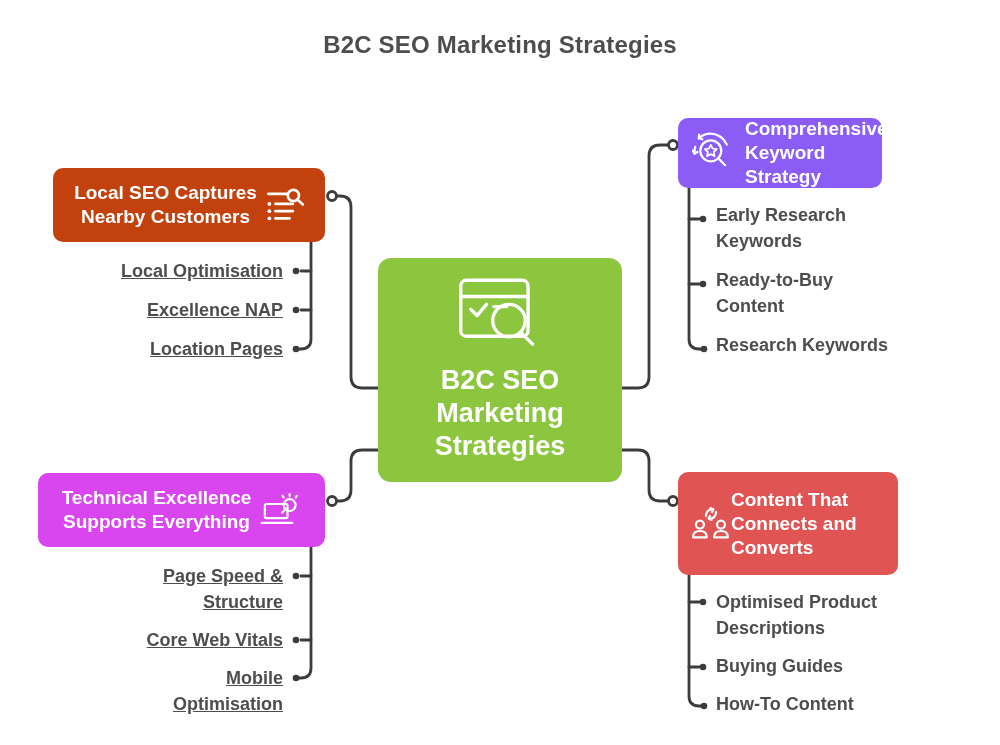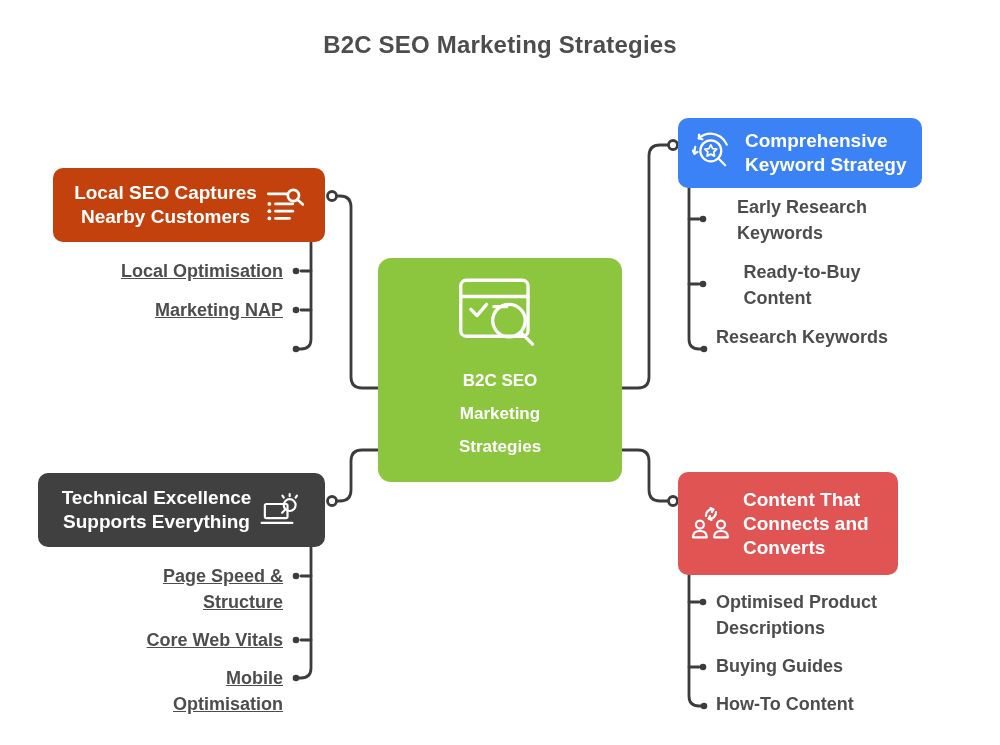--- a/index.html
+++ b/index.html
@@ -13,21 +13,21 @@
   }
   .wires{ position:absolute; left:0; top:0; pointer-events:none; }
   .node{
     position:absolute; border-radius:10px; color:#fff;
     display:flex; align-items:center; justify-content:center;
     box-sizing:border-box;
   }
   .node .label{ white-space:pre-line; }
   .branch-label{ font-size:19px; line-height:24px; }
   .center-node{ flex-direction:column; border-radius:13px; }
-  .center-label{ font-size:17px; line-height:33px; text-align:center; margin-top:12px; }
+  .center-label{ font-size:27px; line-height:33px; text-align:center; margin-top:12px; }
   .items{
     position:absolute; display:flex; flex-direction:column;
     font-size:18px; line-height:26px;
   }
   .items .item{ white-space:pre-line; }
   .items.right-align{ align-items:flex-end; text-align:right;text-decoration:underline; }
   .items.left-align{ align-items:flex-start; text-align:left; }
   .gap13{ gap:13px; } .gap12{ gap:12px; }
   svg.icon{ flex:0 0 auto; display:block; }
 </style>
@@ -106,74 +106,75 @@
       <path d="M28 10 L33 14.5"></path>
       <circle cx="3" cy="14" r="1.7" fill="#fff" stroke="none"></circle>
       <circle cx="3" cy="20.5" r="1.7" fill="#fff" stroke="none"></circle>
       <circle cx="3" cy="27" r="1.7" fill="#fff" stroke="none"></circle>
       <path d="M8.5 14 L24 14"></path>
         <path d="M8.5 20.5 L24 20.5"></path>
         <path d="M8.5 27 L21 27"></path>
     </svg>
   </div>
 
-  <div class="node" style="left: 678px; top: 118px; width: 244px; height: 70px; gap: 11px; padding: 0px 8px 0px 14px; justify-content: flex-start; background-color: #3b82f6;">
+  <div class="node" style="left: 678px; top: 118px; width: 204px; height: 70px; gap: 11px; padding: 0px 8px 0px 14px; justify-content: flex-start; background-color: #8b5cf6;">
     <svg class="icon" width="42" height="42" viewBox="0 0 38 38" fill="none" stroke="#fff" stroke-width="2" stroke-linecap="round" stroke-linejoin="round">
       <circle cx="17" cy="17" r="9.5"></circle>
       <path stroke-width="1.6" d="M17 11.6 L18.7 15 L22.4 15.5 L19.7 18.1 L20.4 21.8 L17 20 L13.6 21.8 L14.3 18.1 L11.6 15.5 L15.3 15 Z"></path>
       <path d="M24 24 L30 30"></path>
       <path d="M31.5 11.5 A16 16 0 0 0 17 1.5 A16 16 0 0 0 6.2 5.7"></path>
       <path d="M6.2 5.7 L6.4 2.4"></path>
         <path d="M6.2 5.7 L9.4 6.6"></path>
       <path d="M2.9 13.5 A16.5 16.5 0 0 0 2.3 19.5"></path>
       <path d="M2.3 19.5 L0.7 16.9"></path>
         <path d="M2.3 19.5 L5 18.1"></path>
     </svg>
     <div class="label branch-label">Comprehensive
 Keyword Strategy</div>
   </div>
 
-  <div class="node" style="left: 38px; top: 473px; width: 287px; height: 74px; gap: 9px; padding: 0px 8px; background-color: #404040;">
+  <div class="node" style="left: 38px; top: 473px; width: 287px; height: 74px; gap: 9px; padding: 0px 8px; background-color: #d946ef;">
     <div class="label branch-label" style="text-align:center;">Technical Excellence
 Supports Everything</div>
     <svg class="icon" width="41" height="35" viewBox="0 0 38 32" fill="none" stroke="#fff" stroke-width="2" stroke-linecap="round" stroke-linejoin="round">
       <rect x="4.5" y="10" width="21" height="13" rx="1.5"></rect>
       <path d="M1.5 27.5 L30 27.5"></path>
       <circle cx="27.5" cy="11" r="5.5"></circle>
       <path d="M23.6 14.9 L20.5 18"></path>
       <path d="M22 4 L20.8 2.2"></path>
         <path d="M27.5 2.8 L27.5 0.8"></path>
         <path d="M33 4 L34.2 2.2"></path>
     </svg>
   </div>
 
-  <div class="node" style="left: 678px; top: 472px; width: 220px; height: 103px; gap: 12px; padding: 0px 6px 0px 13px; justify-content: flex-start; background-color: rgb(224, 84, 84);">
+  <div class="node" style="left: 678px; top: 472px; width: 220px; height: 103px; padding: 0px 6px 0px 13px; justify-content: flex-start; background-color: rgb(224, 84, 84);">
     <svg class="icon" width="40" height="36" viewBox="0 0 36 32" fill="none" stroke="#fff" stroke-width="2" stroke-linecap="round" stroke-linejoin="round">
       <path d="M13.5 8.8 A5.5 5.5 0 0 1 20 2.9"></path>
       <path d="M20 2.9 L17.6 1.7"></path>
         <path d="M20 2.9 L18.9 5.3"></path>
       <path d="M22.5 5.2 A5.5 5.5 0 0 1 16 11.1"></path>
       <path d="M16 11.1 L18.4 12.3"></path>
         <path d="M16 11.1 L17.1 8.7"></path>
       <circle cx="8" cy="16.5" r="3.6"></circle>
       <path d="M1.8 28 Q1.8 22.3 8 22.3 Q14.2 22.3 14.2 28 Z"></path>
       <circle cx="27" cy="16.5" r="3.6"></circle>
       <path d="M20.8 28 Q20.8 22.3 27 22.3 Q33.2 22.3 33.2 28 Z"></path>
     </svg>
     <div class="label branch-label">Content That
 Connects and
 Converts</div>
   </div>
 
   <div class="items right-align gap13" style="right:717px; top:258px;">
     <div class="item">Local Optimisation</div>
-    <div class="item">Marketing NAP</div>
+    <div class="item">Excellence NAP</div>
+    <div class="item">Location Pages</div>
   </div>
 
-  <div class="items left-align gap13" style="left:716px; top:194px;align-items:center;">
+  <div class="items left-align gap13" style="left:716px; top:202px;">
     <div class="item">Early Research
 Keywords</div>
     <div class="item">Ready-to-Buy
 Content</div>
     <div class="item">Research Keywords</div>
   </div>
 
   <div class="items right-align gap12" style="right:717px; top:563px;">
     <div class="item">Page Speed &amp;
 Structure</div>

